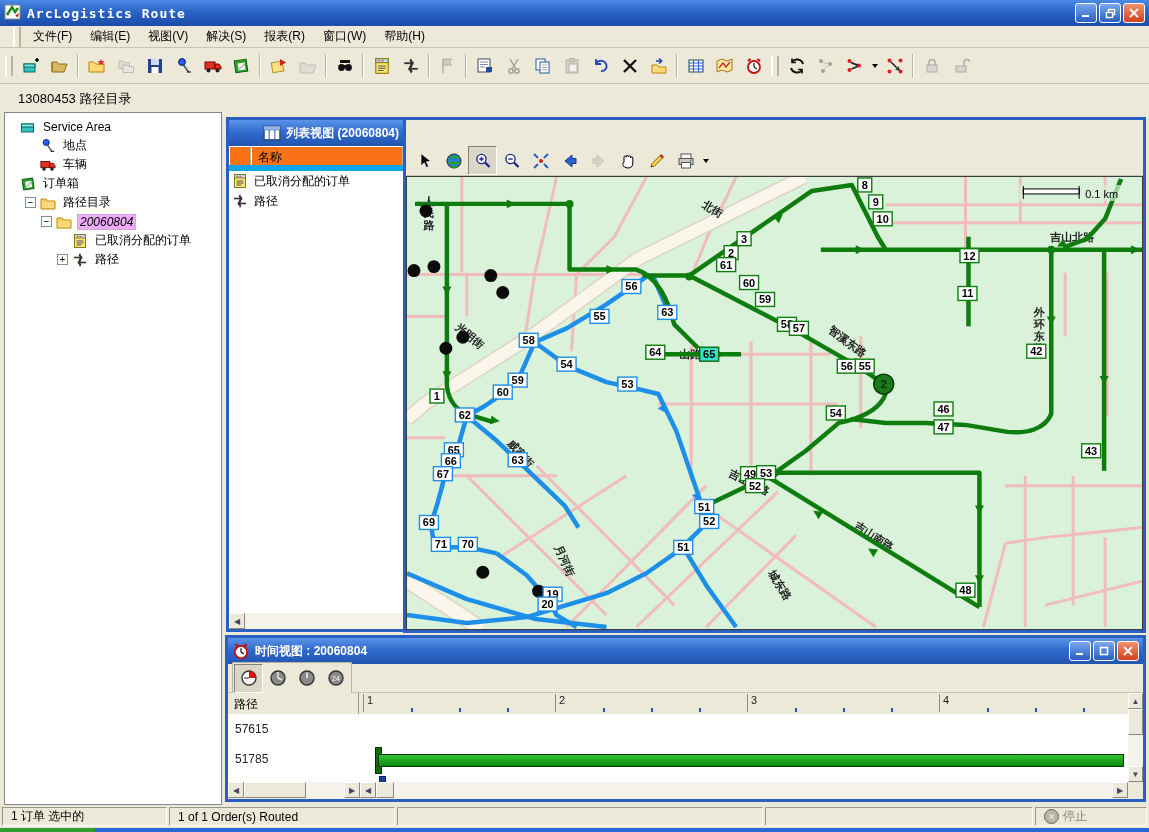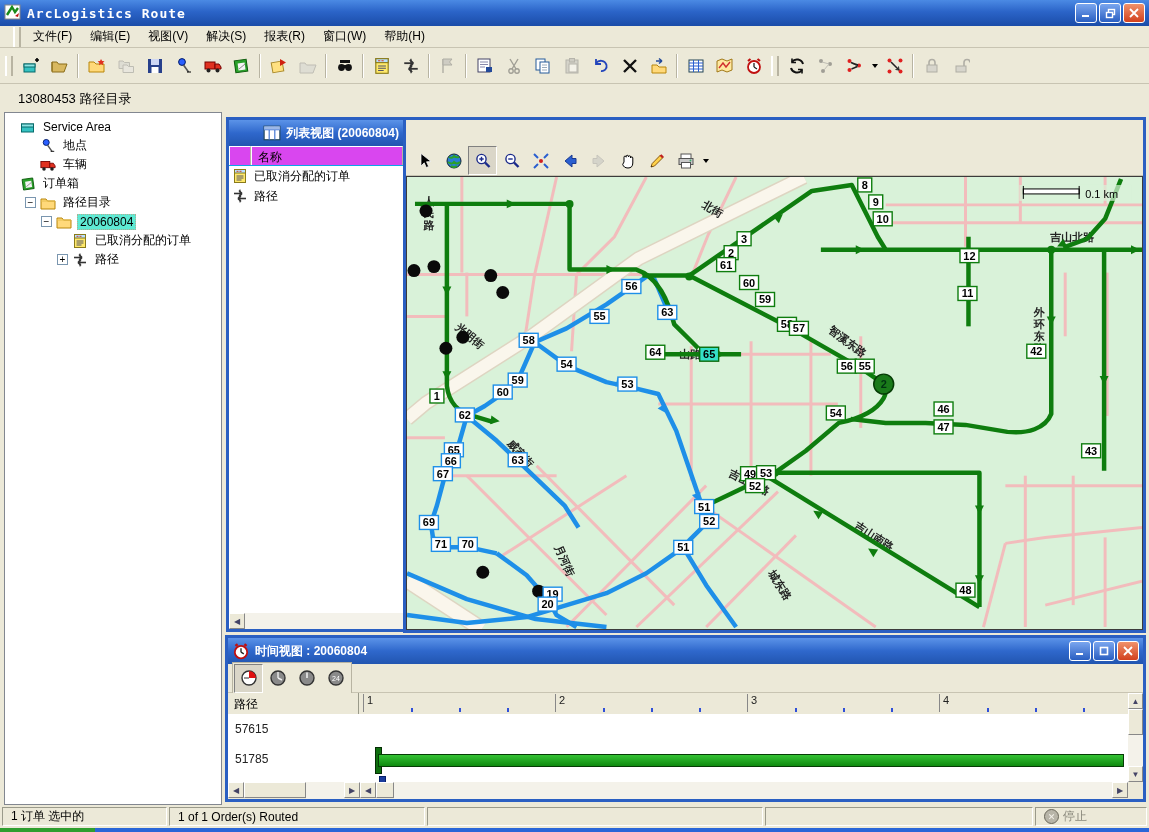--- a/index.html
+++ b/index.html
@@ -36,33 +36,33 @@
   
   .tree{position:absolute;left:4px;top:112px;width:218px;height:693px;background:#fff;
     border:1px solid #828790;overflow:hidden;padding-top:4px;box-sizing:border-box;}
   .trow{display:flex;align-items:center;height:19px;white-space:nowrap;}
   .trow .exp{width:11px;height:11px;border:1px solid #7a96af;background:#fff;margin-right:4px;
     display:flex;align-items:center;justify-content:center;font-size:10px;line-height:9px;color:#000;box-sizing:border-box;}
   .trow .spacer{width:15px;}
   .trow .ticon{width:17px;height:16px;margin-right:4px;}
   .trow .ticon svg{width:16px;height:16px;}
   .trow .tlabel{padding:0 2px;}
-  .trow.selected .tlabel{background:#5eead4;border:1px dotted #b0ab90;}
+  .trow.selected .tlabel{background:#f0abfc;border:1px dotted #b0ab90;font-style:italic;}
   
   .win{position:absolute;box-sizing:border-box;border:3px solid #2a5fc2;background:#ece9d8;}
   .wtitle{height:26px;background:linear-gradient(180deg,#5b93e8 0%,#2f68cc 50%,#2155b0 100%);
     display:flex;align-items:center;color:#fff;font-weight:bold;padding:0 4px;justify-content:flex-end;}
   .wtitle .wicon{width:18px;height:18px;margin-right:5px;}
   .wtitle .wicon svg{width:18px;height:18px;}
   .listwin{left:226px;top:117px;width:180px;height:515px;z-index:1;}
   .mapwin{left:403px;top:117px;width:743px;height:516px;z-index:2;}
   .timewin{left:225px;top:635px;width:921px;height:167px;z-index:3;}
   
   .listbody{position:absolute;left:0;top:26px;right:0;bottom:0;background:#fff;}
-  .lhead{display:flex;height:19px;background:#d946ef;border-bottom:1px solid #0ea5e9;}
+  .lhead{display:flex;height:19px;background:#f97316;border-bottom:6px solid #0ea5e9;}
   .lhead .hc{border-right:1px solid #b8b4a2;border-top:1px solid #fff;border-left:1px solid #fff;
     padding:2px 6px;box-sizing:border-box;}
   .lhead .hc0{width:22px;}
   .lrow{display:flex;align-items:center;height:20px;padding-left:3px;}
   .lrow .licon{width:17px;height:16px;margin-right:5px;}
   .lrow .licon svg{width:16px;height:16px;}
   .hscroll{position:absolute;left:0;bottom:0;height:16px;background:#f0eee4;display:flex;}
   .sbtn{width:16px;height:16px;background:#ece9d8;border:1px solid;border-color:#fff #888 #888 #fff;
     font-size:8px;display:flex;align-items:center;justify-content:center;color:#4a6;color:#446;box-sizing:border-box;}
   .sthumb{height:16px;background:#ece9d8;border:1px solid;border-color:#fff #888 #888 #fff;box-sizing:border-box;}
@@ -877,21 +877,21 @@
         <span class="sbtn">▶</span>
       <span class="sbtn">◀</span>
         <span class="sthumb" style="width:18px"></span>
         <span class="strack" style="flex:1"></span>
         <span class="sbtn">▶</span>
     </div>
   </div>
 
   <div class="statusbar">
     <span class="spanel" style="width:165px">1 订单 选中的</span>
-    <span class="spanel" style="width:256px">1 of 1 Order(s) Routed</span>
+    <span class="spanel" style="width:226px">1 of 1 Order(s) Routed</span>
     <span class="spanel" style="flex:1"></span>
     <span class="spanel" style="width:268px"></span>
     <span class="spanel" style="width:112px">
       <span class="stopbtn">
           <span class="xcirc">✕</span>
       <span>停止</span>
         </span>
     </span>
   </div>
   <div class="bottomstrip">

